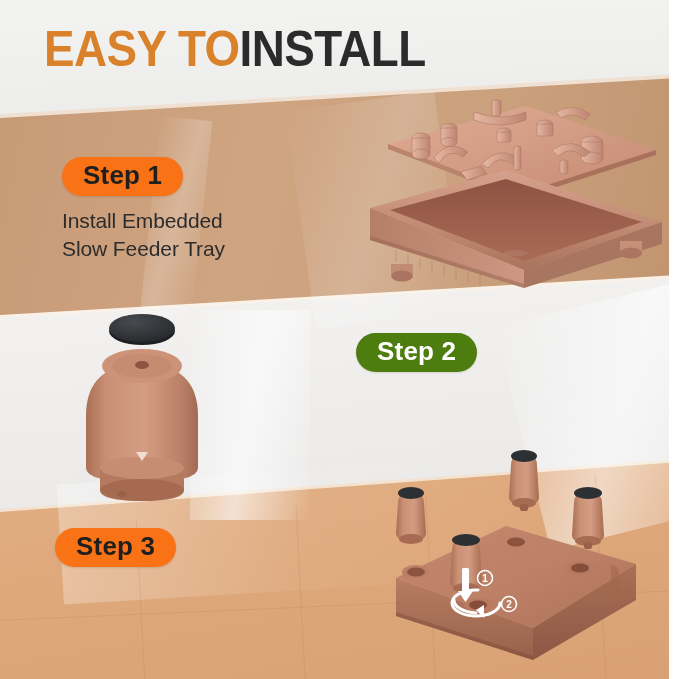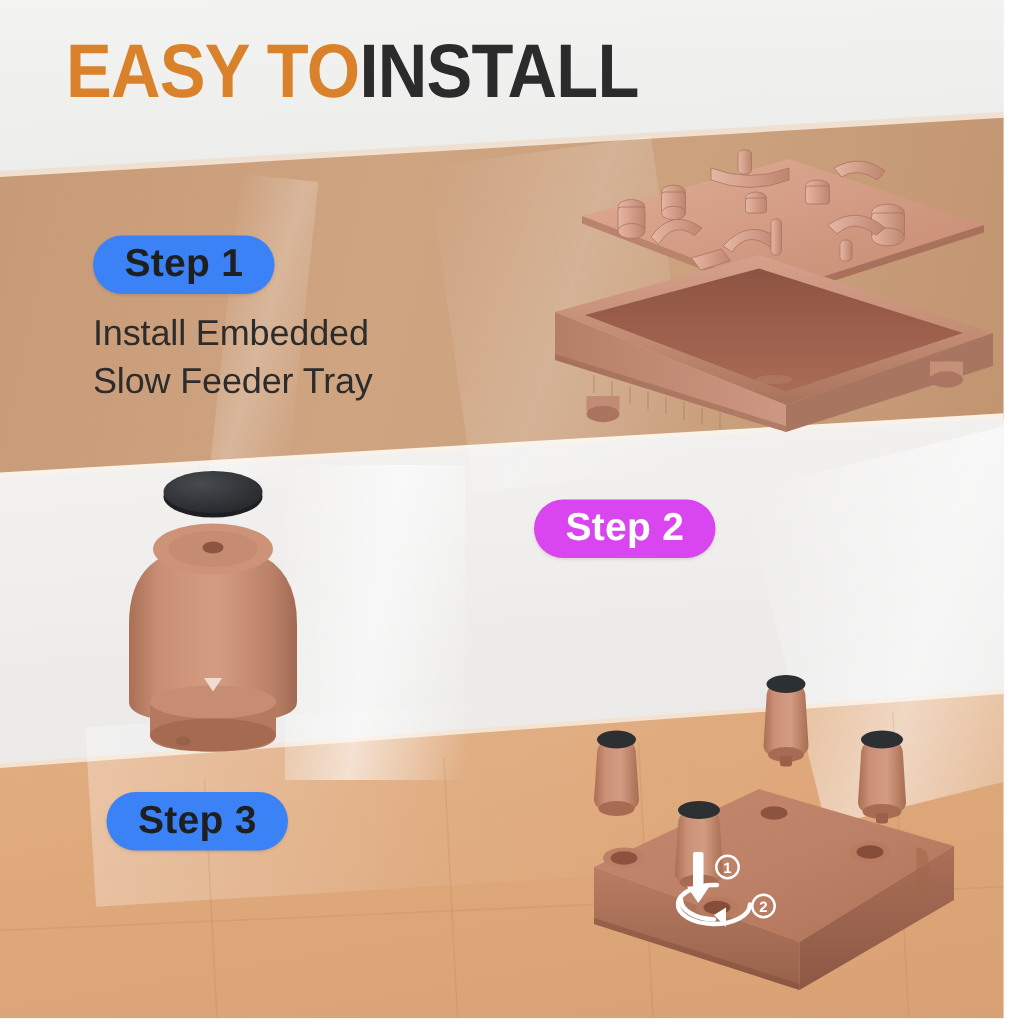--- a/index.html
+++ b/index.html
@@ -98,36 +98,36 @@
   .pill{
     display:inline-block;
     border-radius:999px;
     padding:5px 21px 7px 21px;
     font-size:26px;
     line-height:1.05;
     font-weight:600;
     letter-spacing:.2px;
     white-space:nowrap;
   }
-  .pill-white{ background:#3b82f6; color:#1f1f1f;
+  .pill-white{ background:#f97316; color:#1f1f1f;
     box-shadow:0 1px 2px rgba(90,60,35,.18); }
-  .pill-orange{ background:#d946ef; color:#ffffff;
+  .pill-orange{ background:#4d7c0f; color:#ffffff;
     box-shadow:0 1px 2px rgba(120,80,40,.18); }
   .step-desc{
     margin-top:11px;
-    font-size:24px;
+    font-size:21px;
     line-height:1.33;
     color:#2c2c2c;
     letter-spacing:-.1px;
     white-space:pre-line;
     font-weight:400;
   }
   #step1-block{ left:62px;  top:157px; }
   #step2-block{ left:356px; top:333px; }
-  #step3-block{ left:71px;  top:528px; }
+  #step3-block{ left:55px;  top:528px; }
 
   
   .art{ position:absolute; }
   #art-step1{ left:356px; top:98px;  width:323px; height:195px; }
   #art-step2{ left:78px;  top:298px; width:155px; height:215px; }
   #art-step3{ left:368px; top:448px; width:311px; height:231px; }
 </style>
 </head>
 <body>
 

